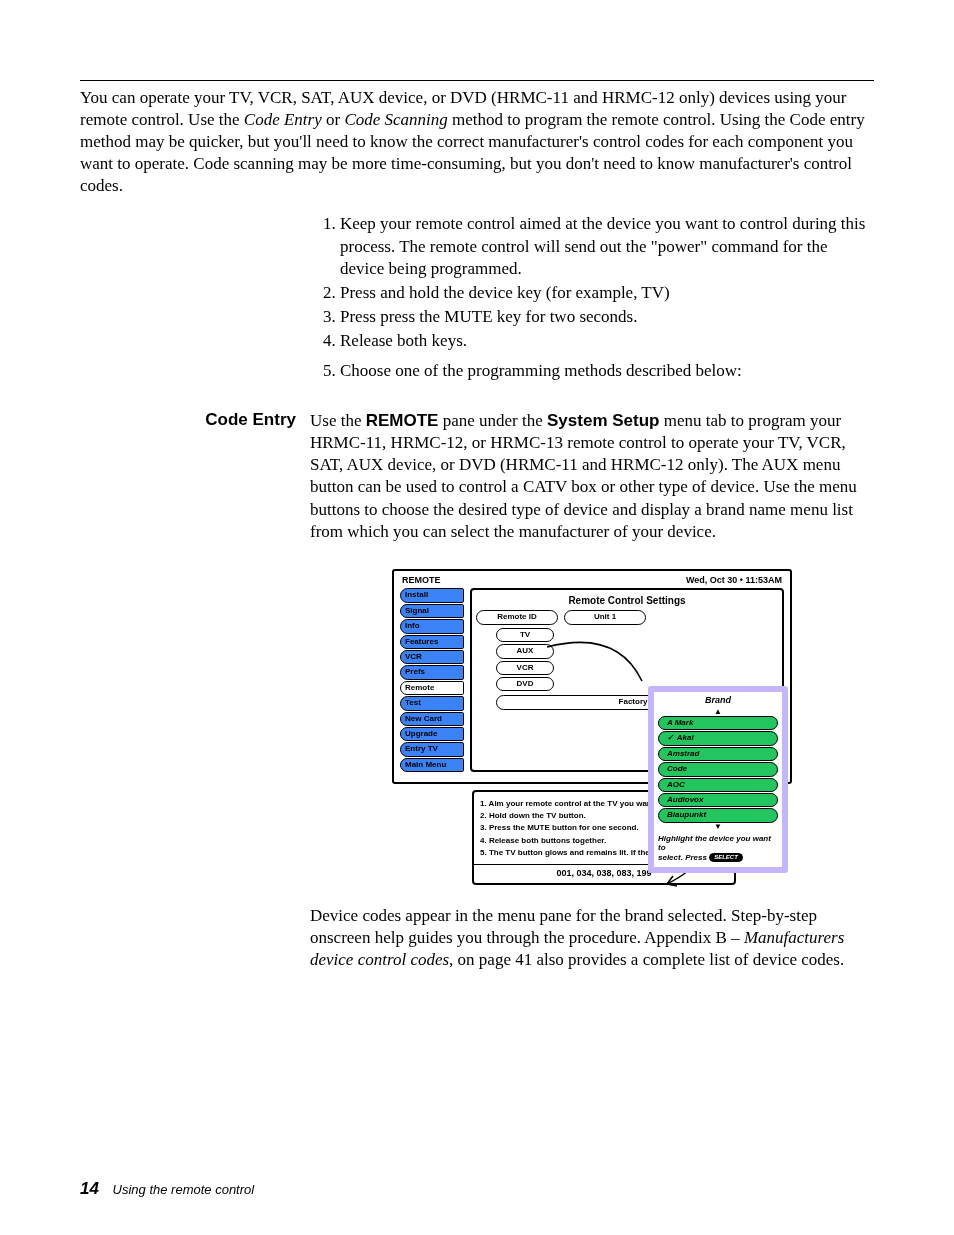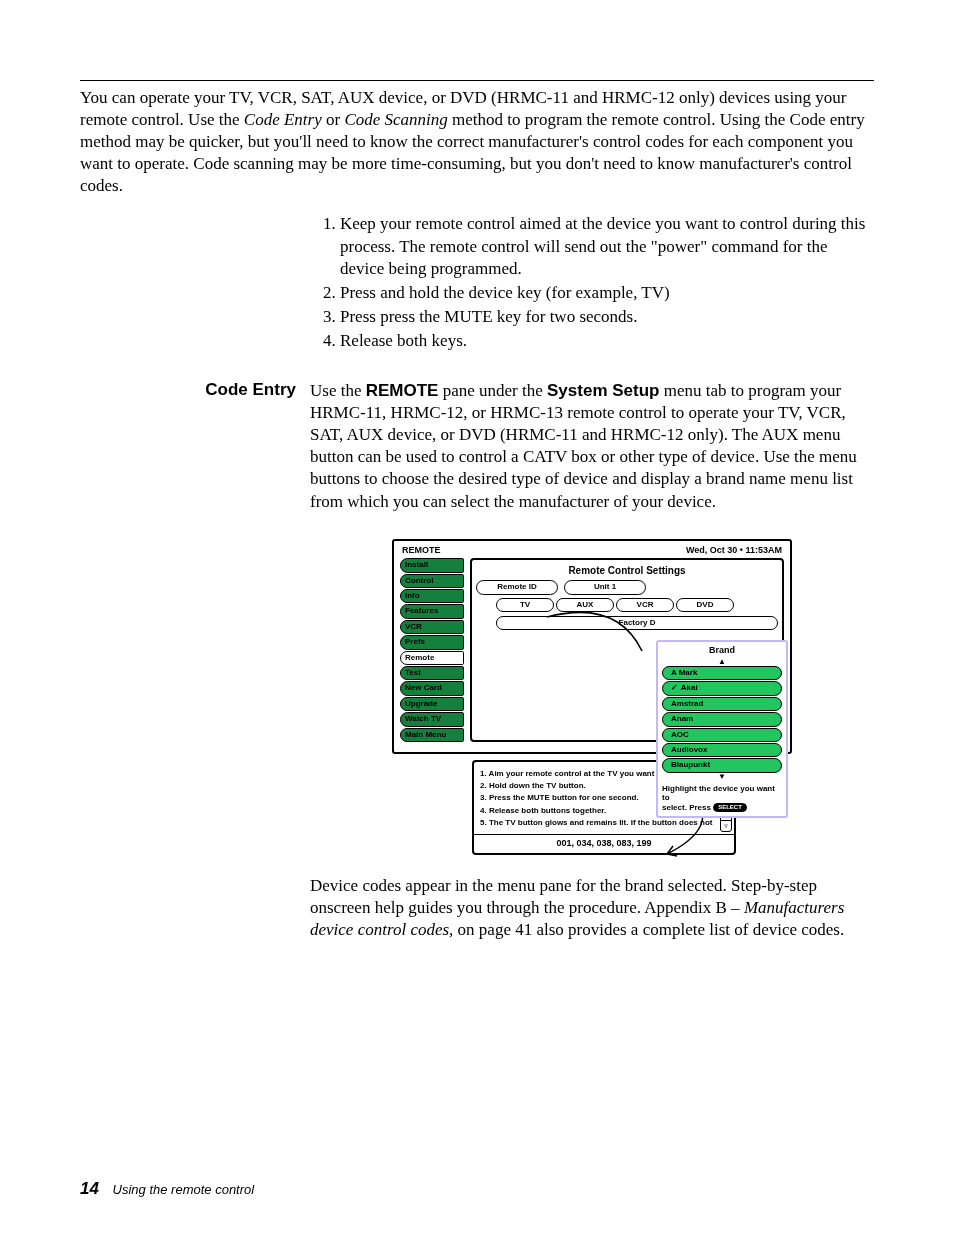--- a/index.html
+++ b/index.html
@@ -98,21 +98,21 @@
     display: flex;
     flex-direction: column;
     gap: 1px;
   }
   .tab {
     border: 1px solid #000;
     border-radius: 8px 2px 2px 8px;
     font-size: 8px;
     font-weight: bold;
     padding: 1px 4px;
-    background: #15803d;
+    background: #3b82f6;
     white-space: nowrap;
   }
   .tab.sel { background: #fff; }
   .dg-main {
     flex: 1;
     border: 2px solid #000;
     border-radius: 4px;
     padding: 4px;
     position: relative;
     background: #fff;
@@ -133,37 +133,38 @@
     font-size: 8px;
     font-weight: bold;
     padding: 1px 10px;
     text-align: center;
     background: #fff;
     min-width: 60px;
   }
   .pill.small { min-width: 40px; padding: 1px 8px; }
   .dev-col {
     display: flex;
-    flex-direction: row;
+    flex-direction: column;
     gap: 2px;
     align-items: flex-start;
     margin-left: 20px;
     margin-bottom: 4px;
   }
 
   .brand-panel {
     position: absolute;
     right: -6px;
-    top: 80px;
+    top: 96px;
     width: 120px;
-    border: 2px solid #c4b5fd;
+    border: 6px solid #c4b5fd;
     border-radius: 3px;
     background: #fff;
     padding: 3px 4px 4px 4px;
     z-index: 5;
+    font-style: italic;
   }
   .brand-title { text-align: center; font-weight: bold; font-size: 9px; margin-bottom: 2px; }
   .brand-arrow { text-align: center; font-size: 8px; line-height: 6px; }
   .brand-item {
     border: 1px solid #000;
     border-radius: 9px;
     font-size: 8px;
     font-weight: bold;
     padding: 1px 8px;
     margin: 1px 0;
@@ -261,20 +262,23 @@
   </div>
 
   <div class="row">
     <div class="lcol"></div>
     <div class="rcol">
       <ol class="steps">
         <li>Keep your remote control aimed at the device you want to control during this process. The remote control will send out the "power" command for the device being programmed.</li>
         <li>Press and hold the device key (for example, TV)</li>
         <li><span>Press press the MUTE key for two seconds.</span></li>
         <li>Release both keys.</li>
+      </ol>
+      <ol class="steps" start="5">
+        <li>Choose one of the programming methods described below:</li>
       </ol>
     </div>
   </div>
 
   <div class="row" style="margin-top:20px;">
     <div class="lcol right">
       <div class="subhead">Code Entry</div>
     </div>
     <div class="rcol">
       <span>Use the </span><span class="sans bold">REMOTE</span><span> pane under the </span><span class="sans bold">System Setup</span><span> menu tab to program your HRMC-11, HRMC-12, or HRMC-13 remote control to operate your TV, VCR, SAT, AUX device, or DVD (HRMC-11 and HRMC-12 only). The AUX menu button can be used to control a CATV box or other type of device. Use the menu buttons to choose the desired type of device and display a brand name menu list from which you can select the manufacturer of your device.</span>
@@ -287,30 +291,30 @@
       <div class="diagram-wrap">
         <div class="diagram">
           <div class="dg-top">
             <div class="dg-header">
               <span>REMOTE</span>
               <span>Wed, Oct 30 • 11:53AM</span>
             </div>
             <div class="dg-body">
               <div class="dg-side">
                 <div class="tab">Install</div>
-                <div class="tab">Control</div>
+                <div class="tab">Signal</div>
                 <div class="tab">Info</div>
                 <div class="tab">Features</div>
                 <div class="tab">VCR</div>
                 <div class="tab">Prefs</div>
                 <div class="tab sel">Remote</div>
                 <div class="tab">Test</div>
                 <div class="tab">New Card</div>
                 <div class="tab">Upgrade</div>
-                <div class="tab">Watch TV</div>
+                <div class="tab">Entry TV</div>
                 <div class="tab">Main Menu</div>
               </div>
               <div class="dg-main">
                 <div class="dg-title">Remote Control Settings</div>
                 <div class="remote-row">
                   <div class="pill">Remote ID</div>
                   <div class="pill">Unit 1</div>
                 </div>
                 <div class="dev-col">
                   <div class="pill small">TV</div>
@@ -329,21 +333,21 @@
                       <span>A Mark</span>
                     </div>
                   <div class="brand-item">
                       <span>✓</span>
                       <span>Akai</span>
                     </div>
                   <div class="brand-item">
                       <span>Amstrad</span>
                     </div>
                   <div class="brand-item">
-                      <span>Anam</span>
+                      <span>Code</span>
                     </div>
                   <div class="brand-item">
                       <span>AOC</span>
                     </div>
                   <div class="brand-item">
                       <span>Audiovox</span>
                     </div>
                   <div class="brand-item">
                       <span>Blaupunkt</span>
                     </div>

